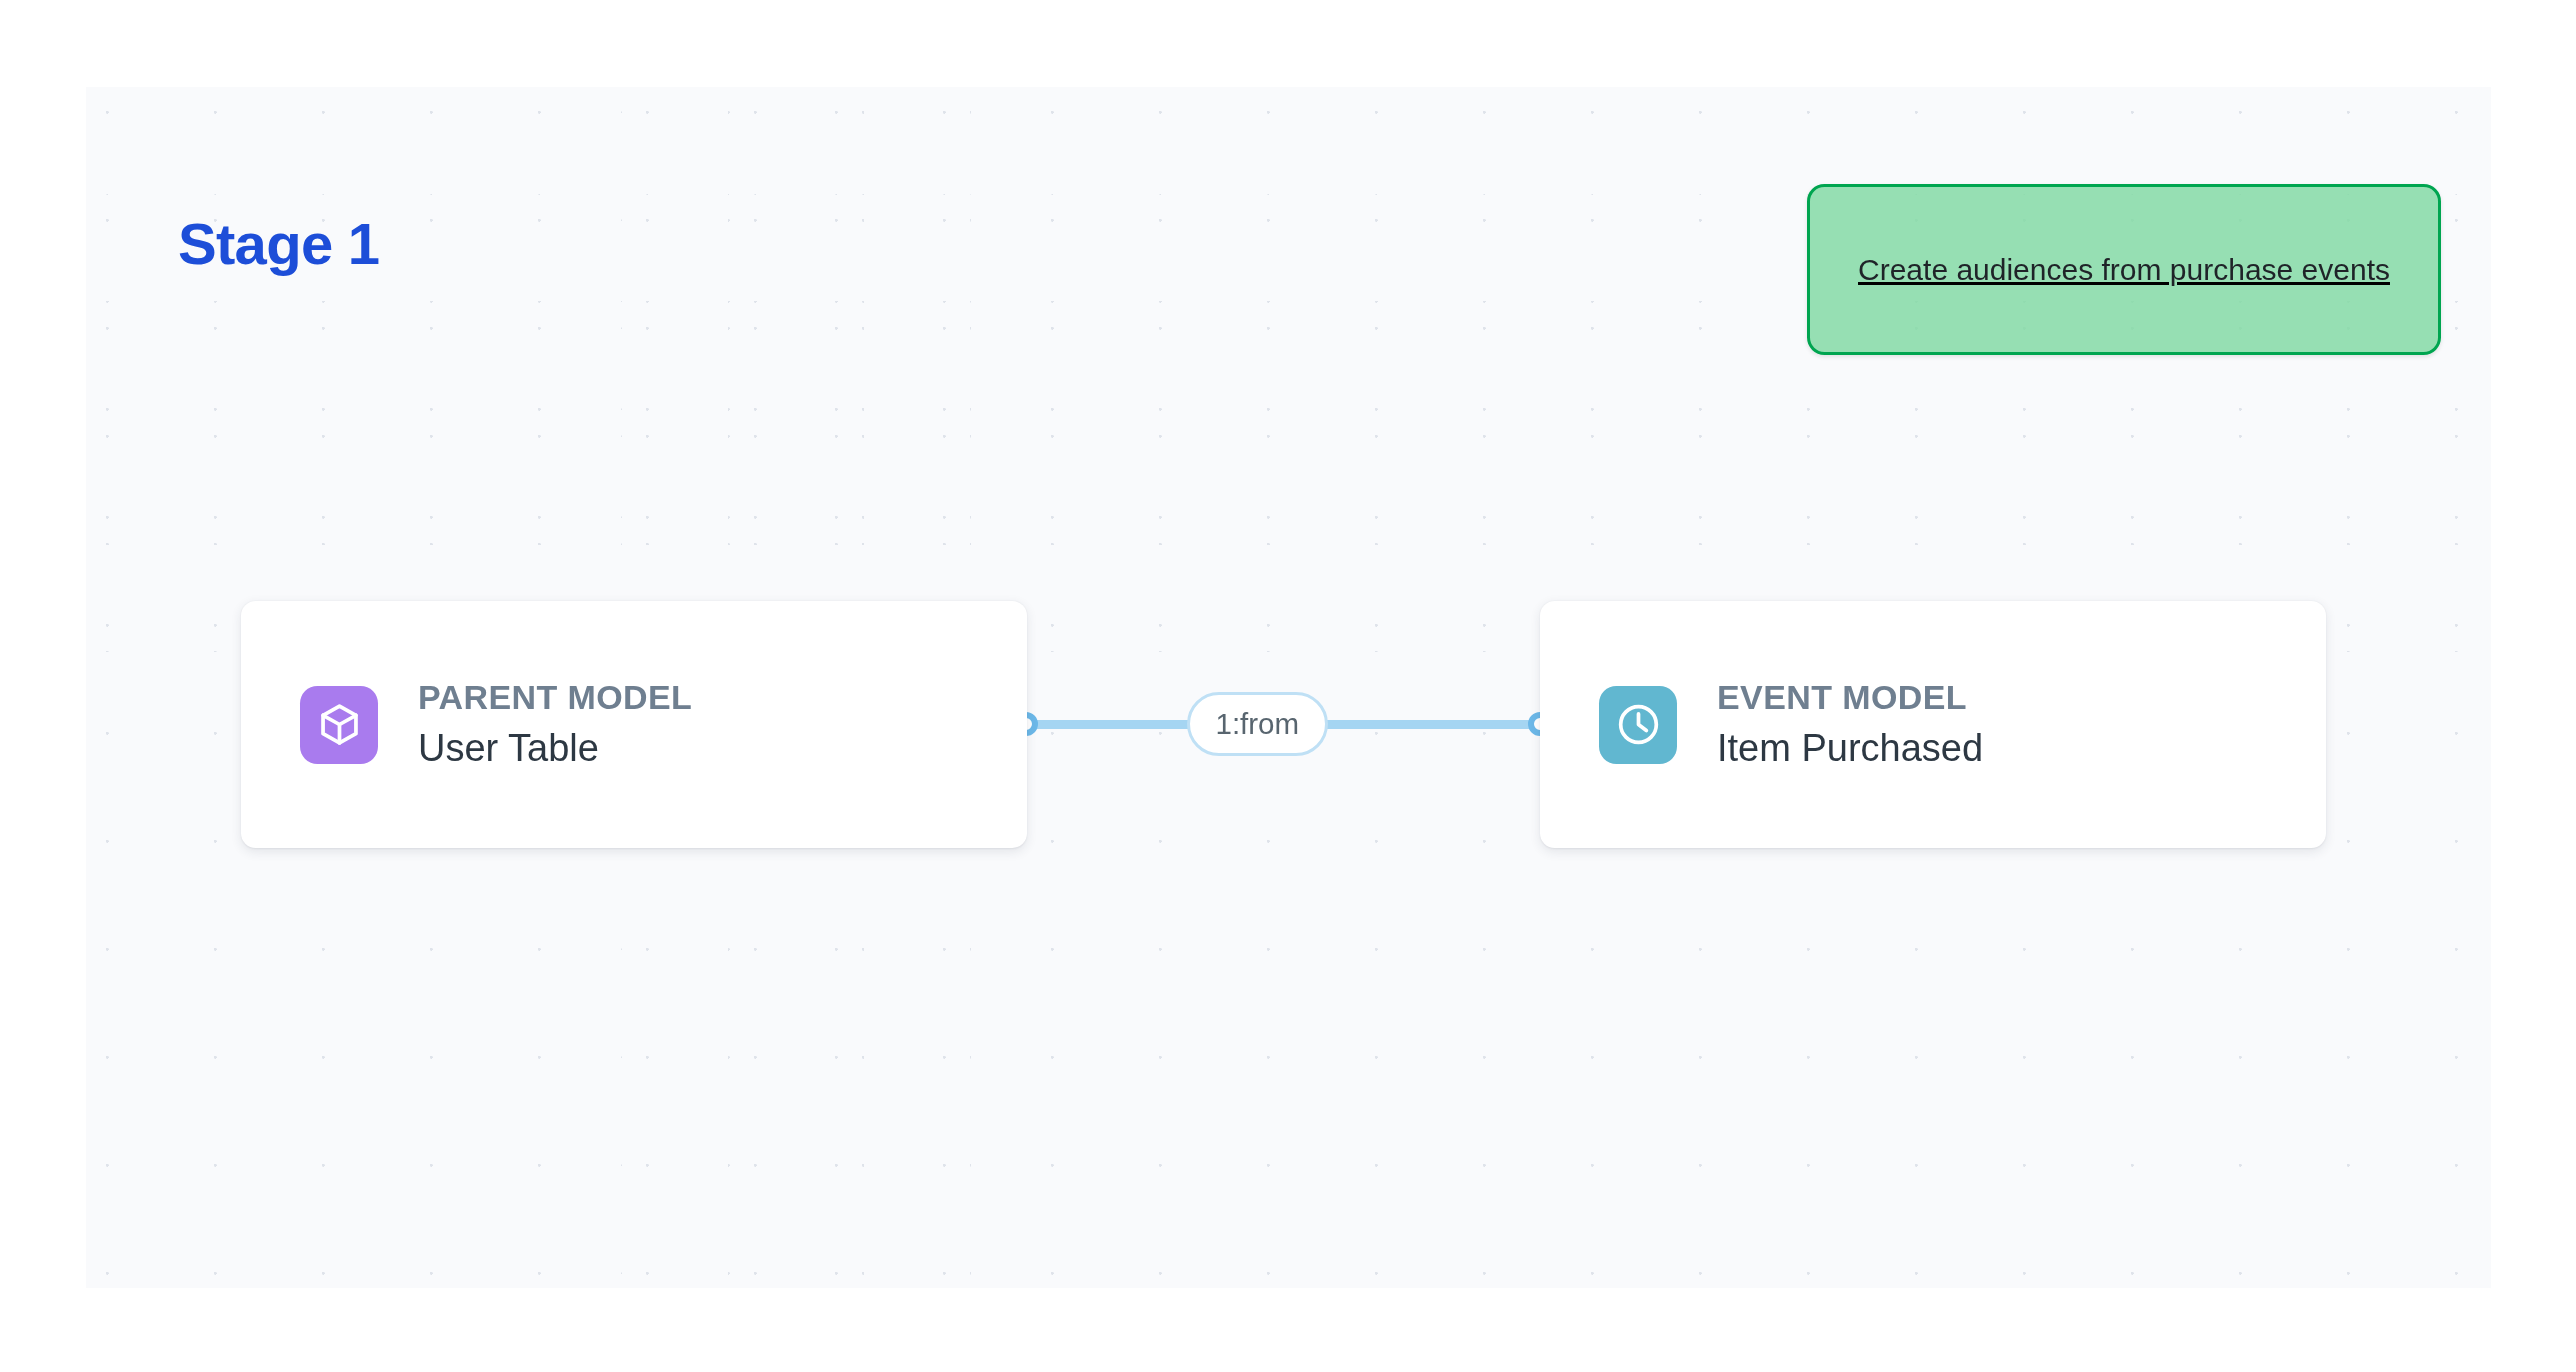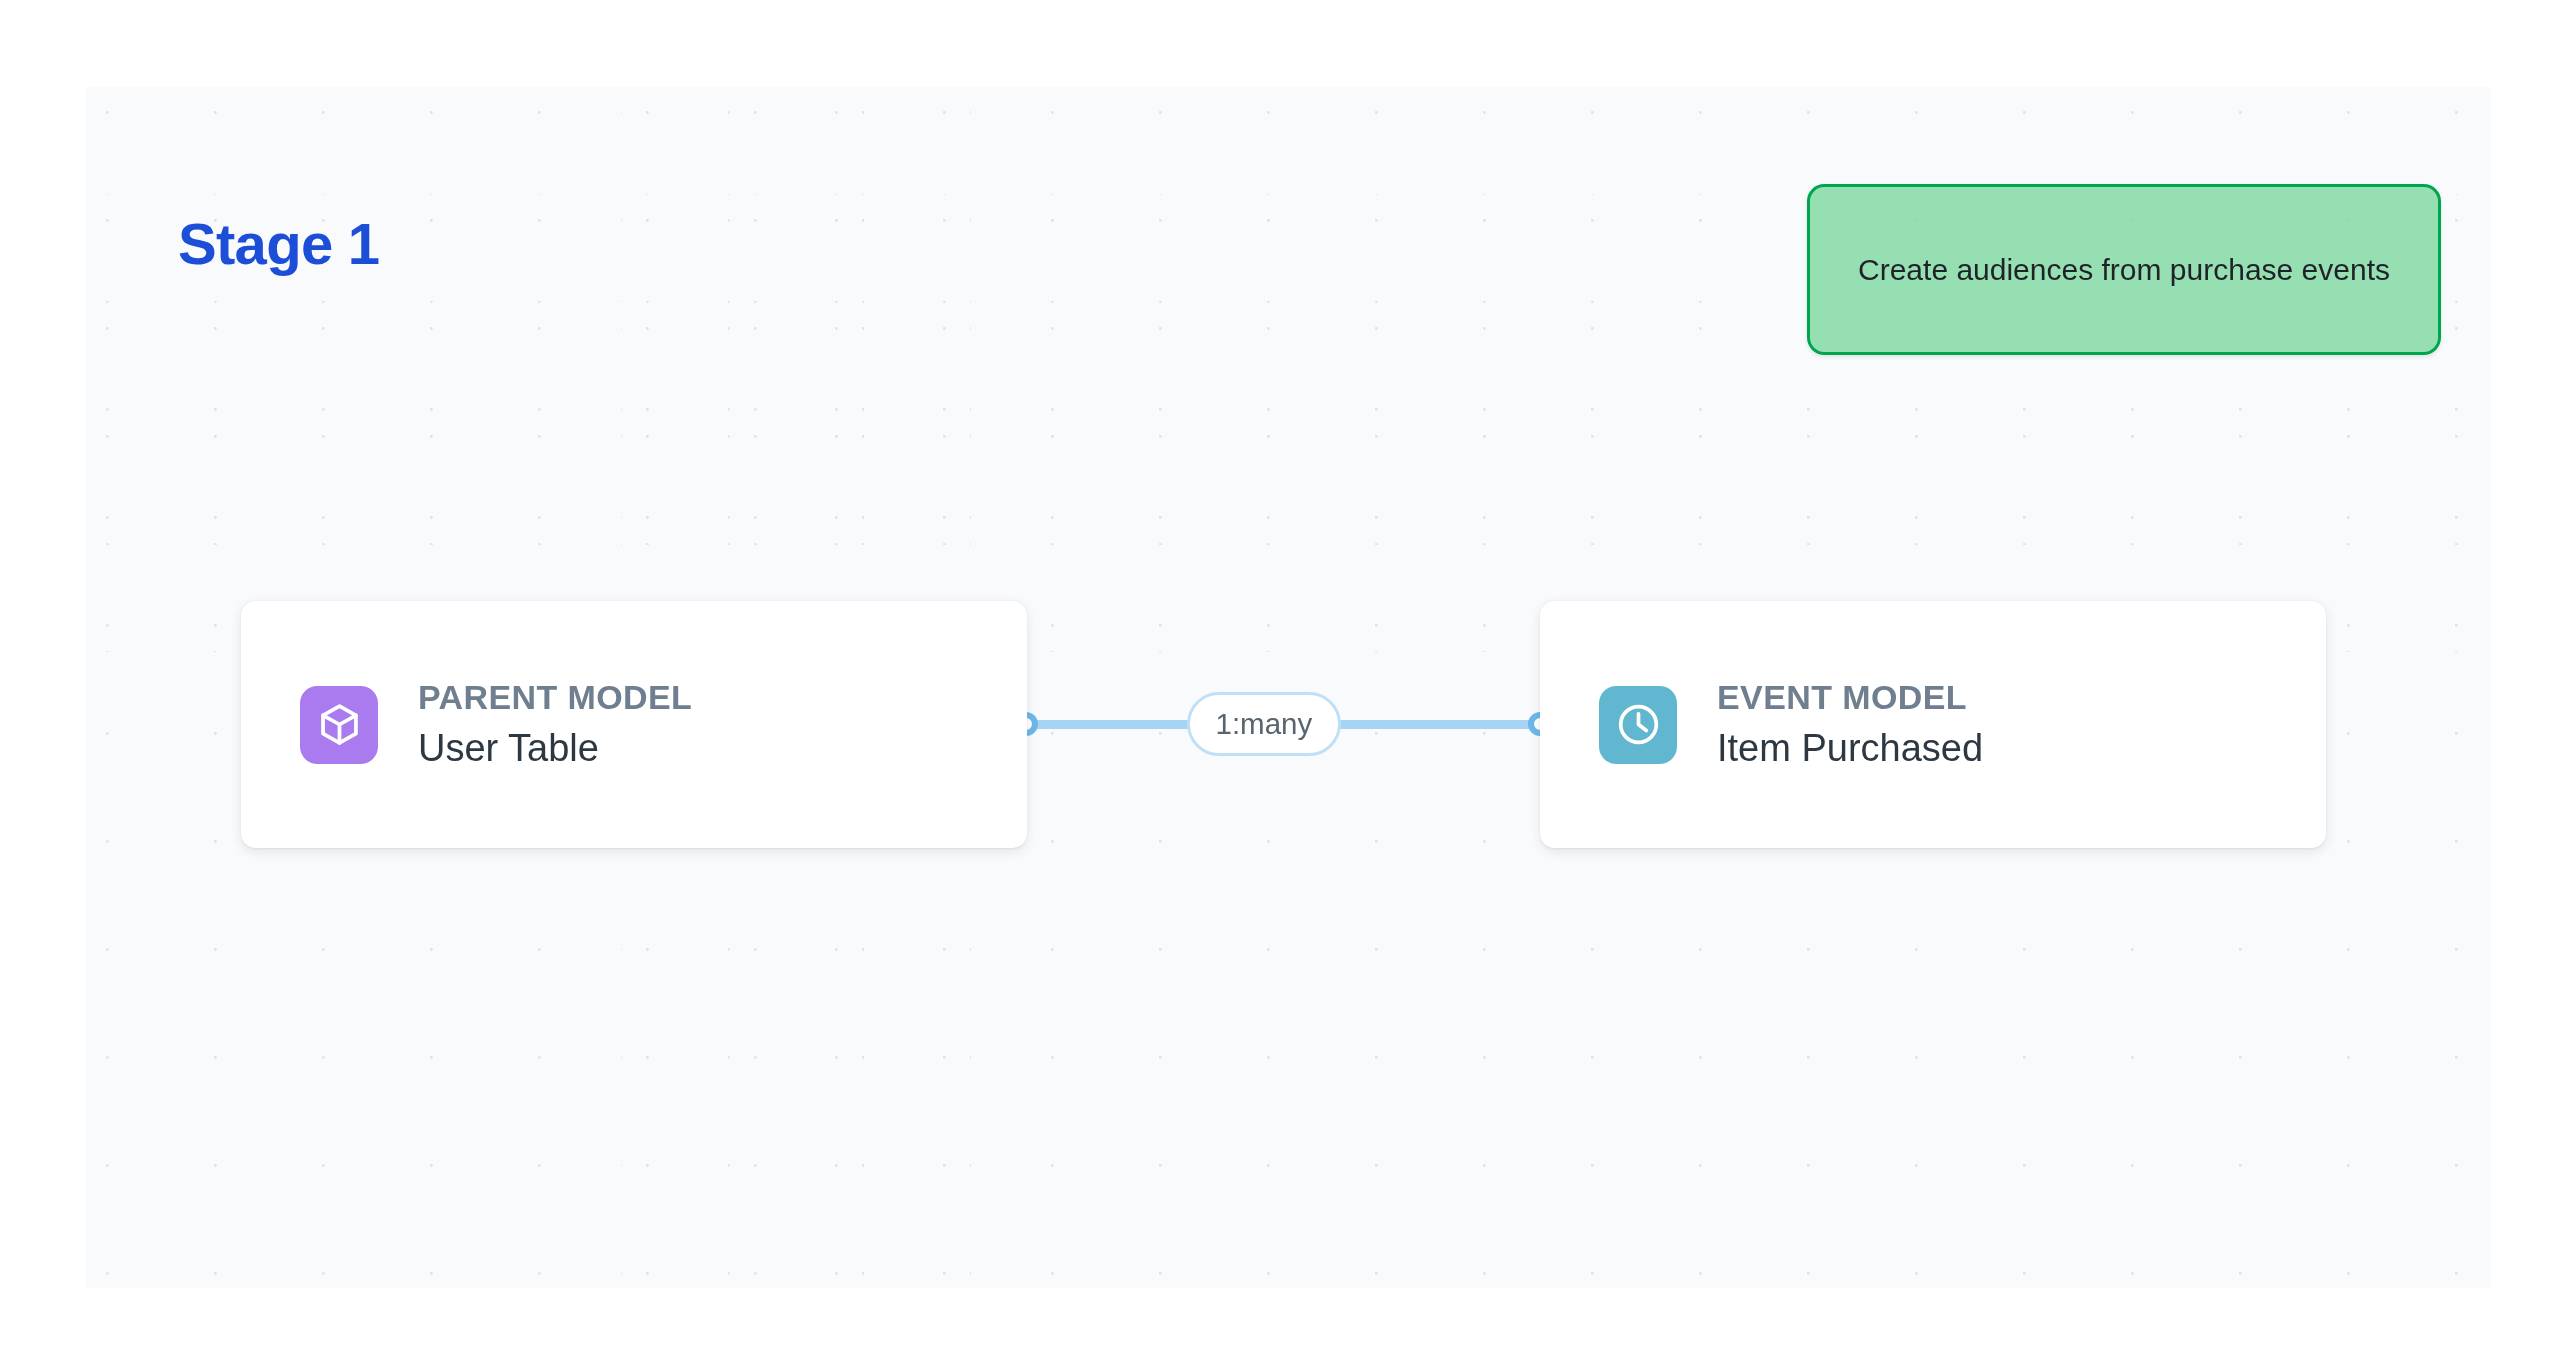--- a/index.html
+++ b/index.html
@@ -73,20 +73,21 @@
     box-sizing: border-box;
     background: rgba(125, 216, 160, 0.80);
     border: 3.4px solid #00a550;
     border-radius: 17.4px;
     display: flex;
     align-items: center;
     justify-content: center;
     text-align: center;
     padding: 8px 31px;
     box-shadow: 0 2px 4.7px rgba(0,0,0,0.10);
+    text-decoration: underline;
   }
   #callout-text {
     font-size: 30px;
     line-height: 1.32;
     color: #1f2328;
   }
 
   
   .node {
     position: absolute;
@@ -185,21 +186,21 @@
 <div id="stage-title">Stage 1</div>
 
 <div id="callout">
   <div id="callout-text">Create audiences from purchase events</div>
 </div>
 
 <div id="edge-line"></div>
 <div class="handle" id="handle-source"></div>
 <div class="handle" id="handle-target"></div>
 <div id="edge-label">
-  <span id="edge-label-text">1:many</span>
+  <span id="edge-label-text">1:from</span>
 </div>
 
 <div class="node" id="node-parent">
   <div class="node-icon" id="icon-parent">
     <svg viewBox="0 0 24 24" fill="none" stroke="#ffffff" stroke-width="1.9" stroke-linecap="round" stroke-linejoin="round" aria-hidden="true">
       <path d="M12 2.6 20.4 7.3v9.4L12 21.4 3.6 16.7V7.3z"></path>
       <path d="M3.6 7.3 12 12l8.4-4.7"></path>
       <path d="M12 12v9.4"></path>
     </svg>
   </div>

